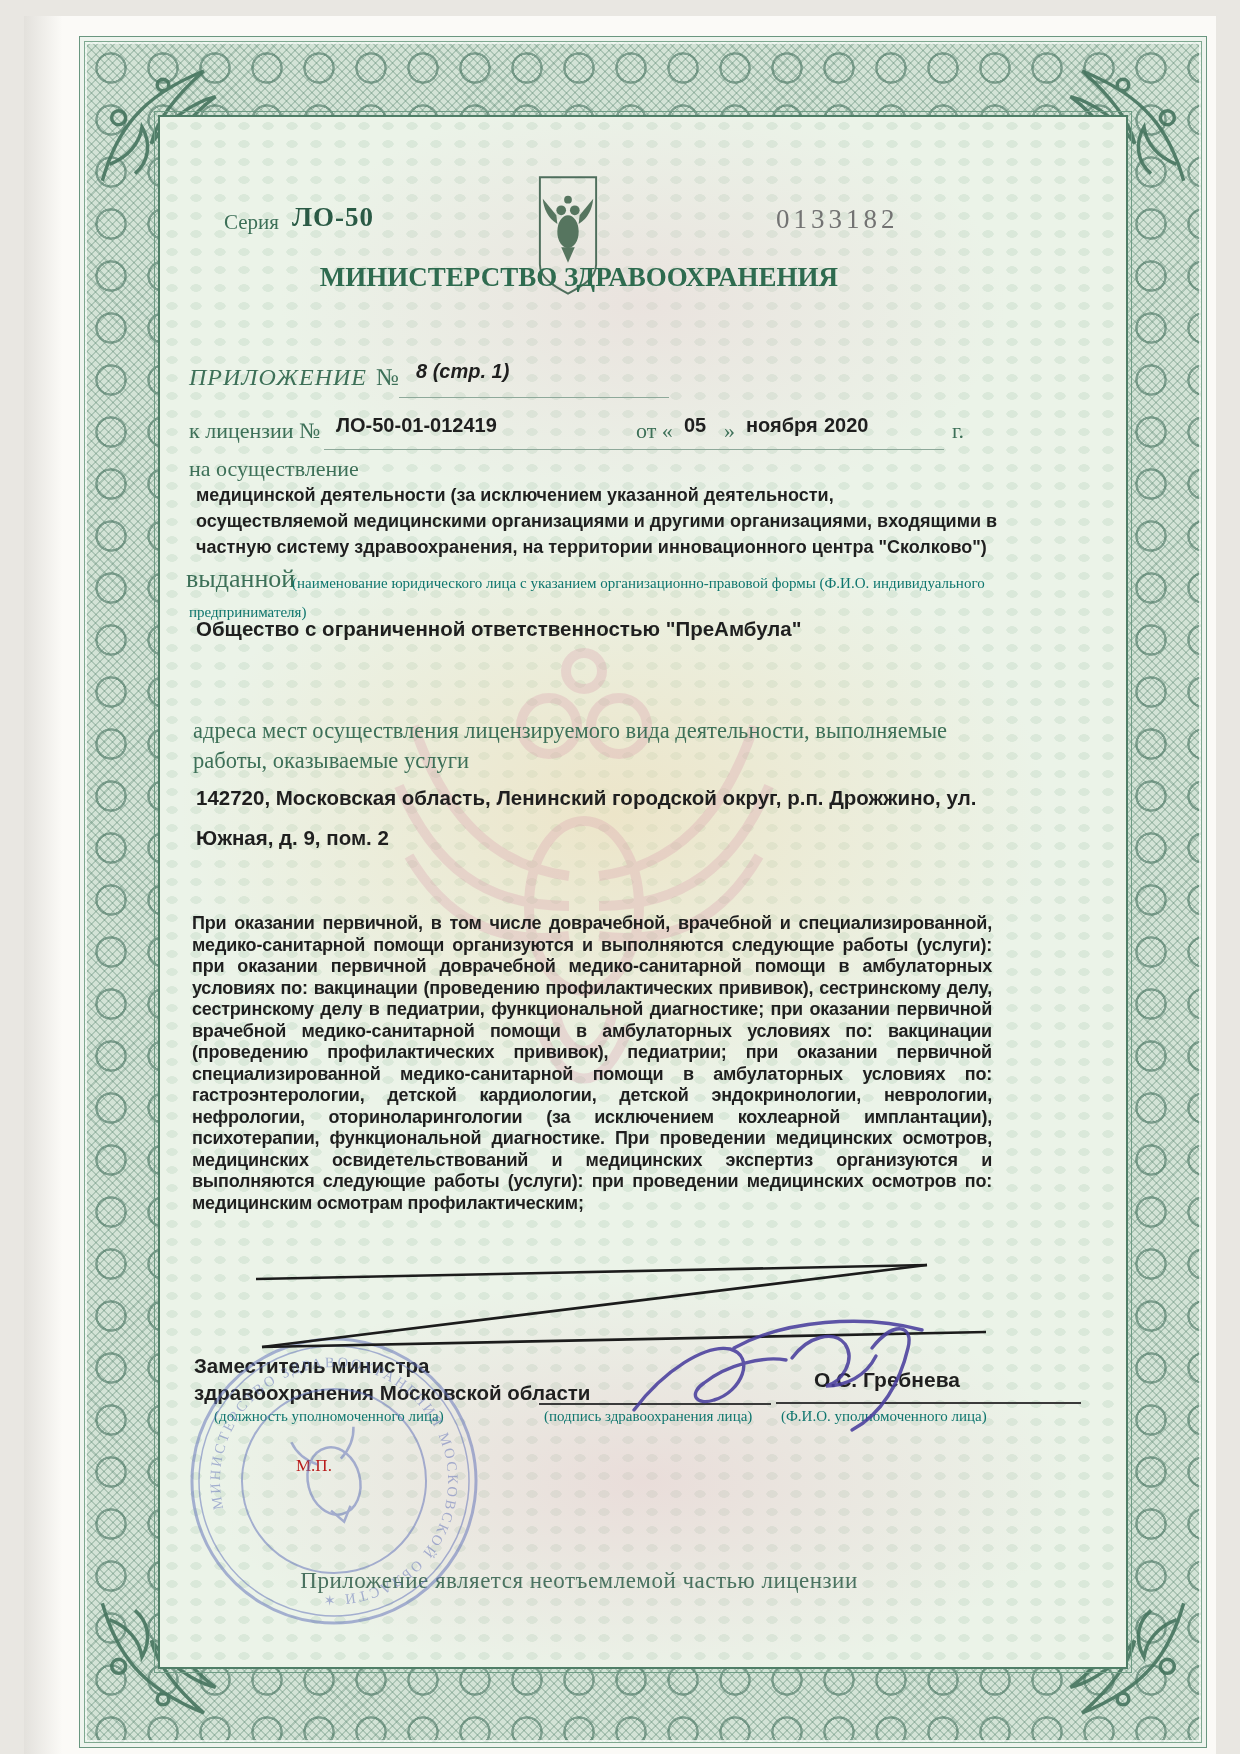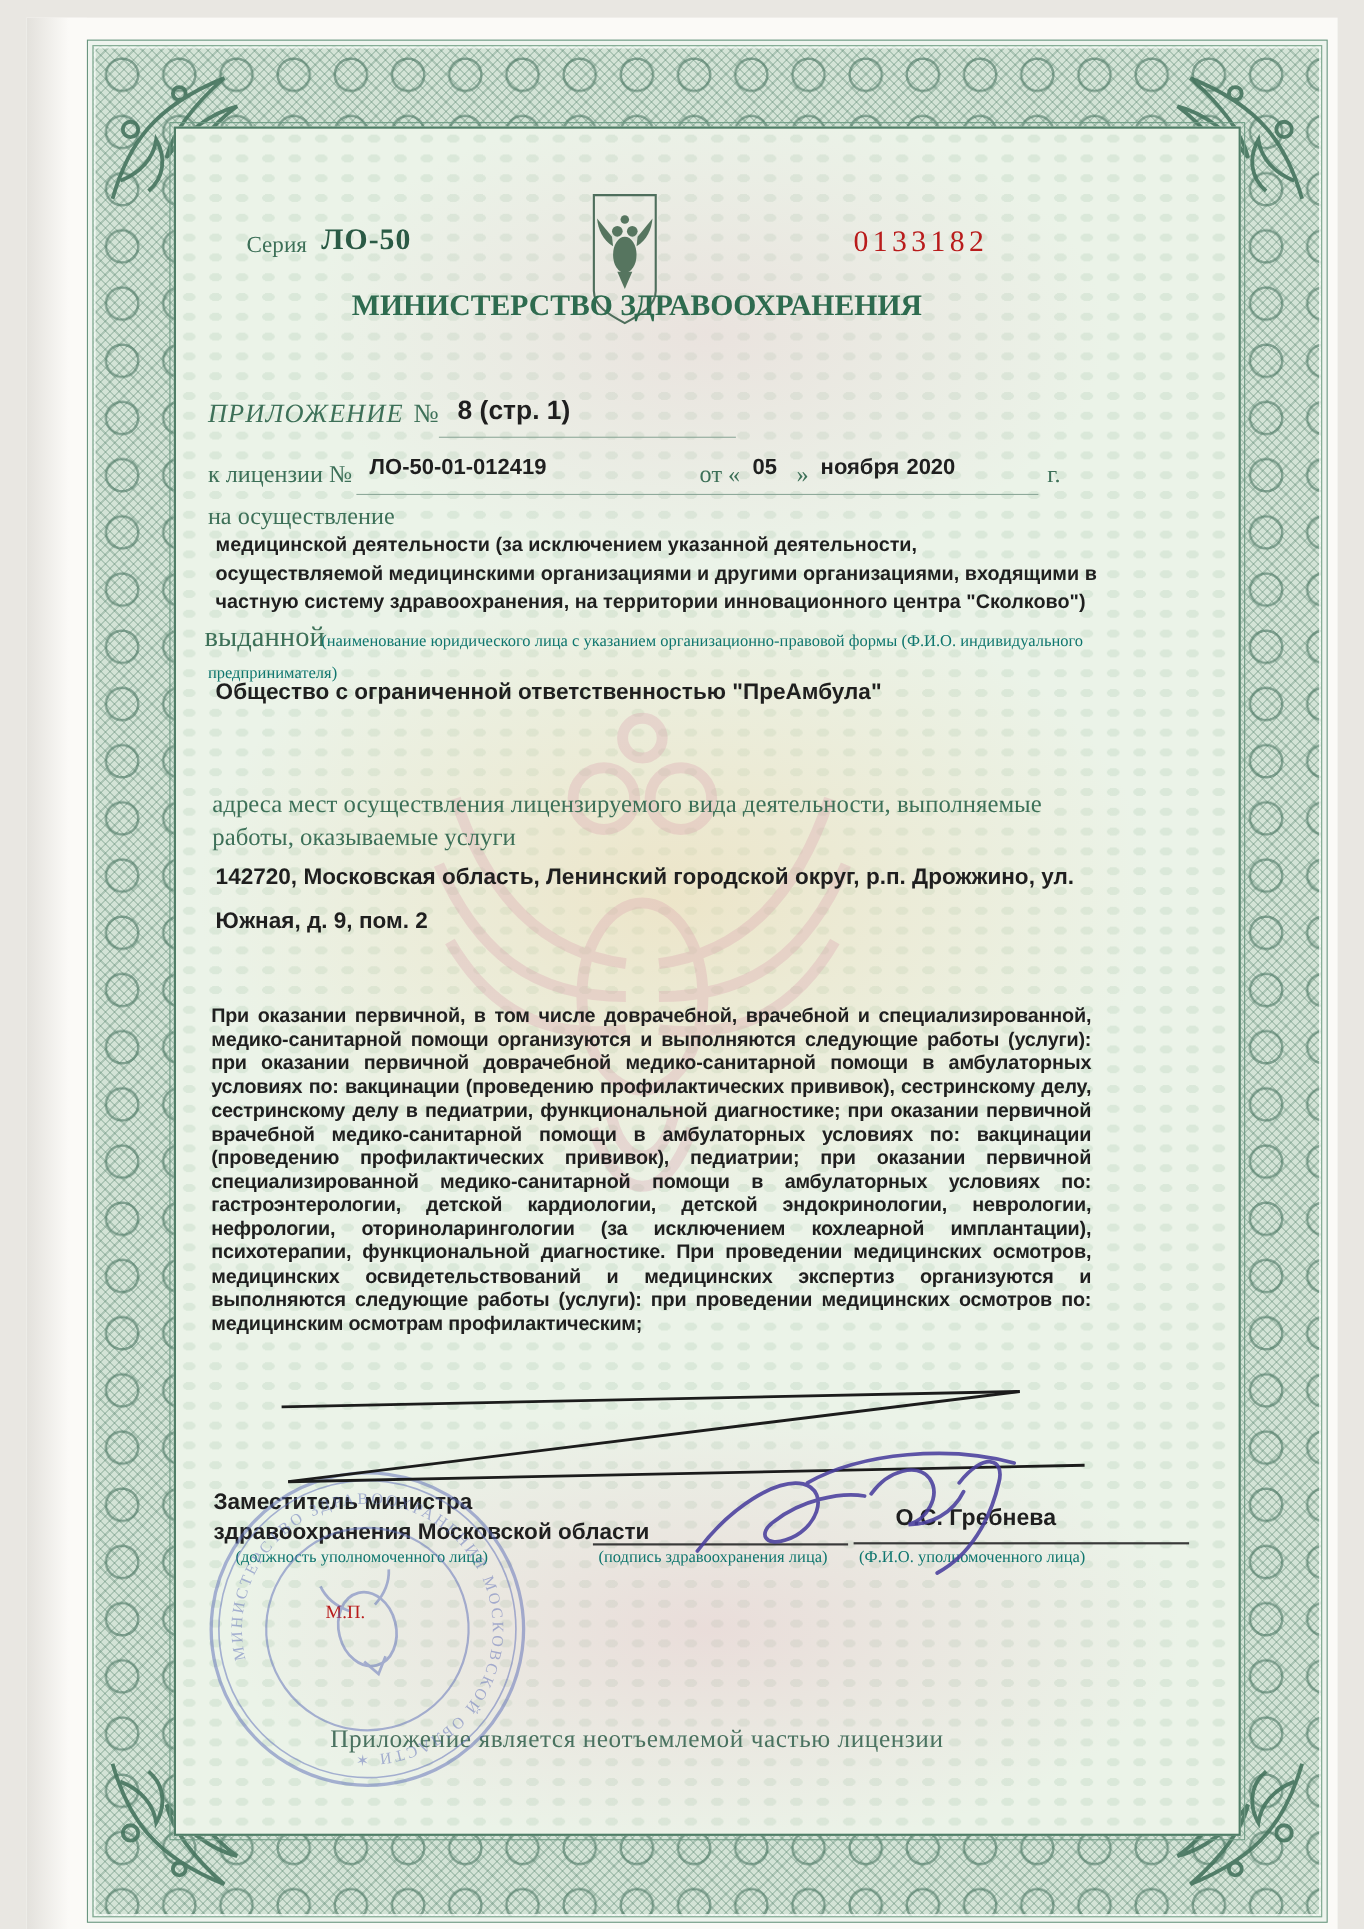--- a/index.html
+++ b/index.html
@@ -118,27 +118,27 @@
       <circle cx="26" cy="36" r="5"></circle>
         <circle cx="40" cy="36" r="5"></circle>
       <circle cx="33" cy="25" r="4"></circle>
       <ellipse cx="33" cy="58" rx="11" ry="17"></ellipse>
       <path d="M22,50 C12,44 8,34 7,24 L21,41 Z"></path>
       <path d="M44,50 C54,44 58,34 59,24 L45,41 Z"></path>
       <path d="M26,74 L33,90 L40,74 Z"></path>
     </g>
   </svg>
 
-  <div class="abs z2" style="left:752px; top:188px; font-family:'Liberation Serif',serif; font-size:27px; letter-spacing:4px; color:#b91c1c;">0133182</div>
+  <div class="abs z2" style="left:752px; top:188px; font-family:'Liberation Serif',serif; font-size:27px; letter-spacing:4px; color:#737373;">0133182</div>
 
   <div class="abs z2" style="left:165px; top:246px; width:780px; text-align:center; font-family:'Liberation Serif',serif; font-weight:700; font-size:27px; color:#2e6b4f;">МИНИСТЕРСТВО ЗДРАВООХРАНЕНИЯ</div>
 
   <div class="abs serif-g z2" style="left:165px; top:348px; font-size:24px; letter-spacing:1px;font-style:italic;">ПРИЛОЖЕНИЕ</div>
   <div class="abs serif-g z2" style="left:352px; top:348px; font-size:24px;">№</div>
-  <div class="abs sans-b z2" style="left:392px; top:344px; font-size:24px;">8 (стр. 1)</div>
+  <div class="abs sans-b z2" style="left:392px; top:344px; font-size:20px;font-style:italic;">8 (стр. 1)</div>
   <div class="abs rule z2" style="left:375px; top:381px; width:270px;"></div>
 
   <div class="abs serif-g z2" style="left:165px; top:402px; font-size:22px;">к лицензии №</div>
   <div class="abs sans-b z2" style="left:312px; top:398px; font-size:20px;">ЛО-50-01-012419</div>
   <div class="abs serif-g z2" style="left:612px; top:402px; font-size:22px;">от «</div>
   <div class="abs sans-b z2" style="left:660px; top:398px; font-size:20px;text-align:right;">05</div>
   <div class="abs serif-g z2" style="left:700px; top:402px; font-size:22px;">»</div>
   <div class="abs sans-b z2" style="left:722px; top:398px; font-size:20px;">ноября</div>
   <div class="abs sans-b z2" style="left:800px; top:398px; font-size:20px;">2020</div>
   <div class="abs rule z2" style="left:300px; top:433px; width:620px;"></div>

